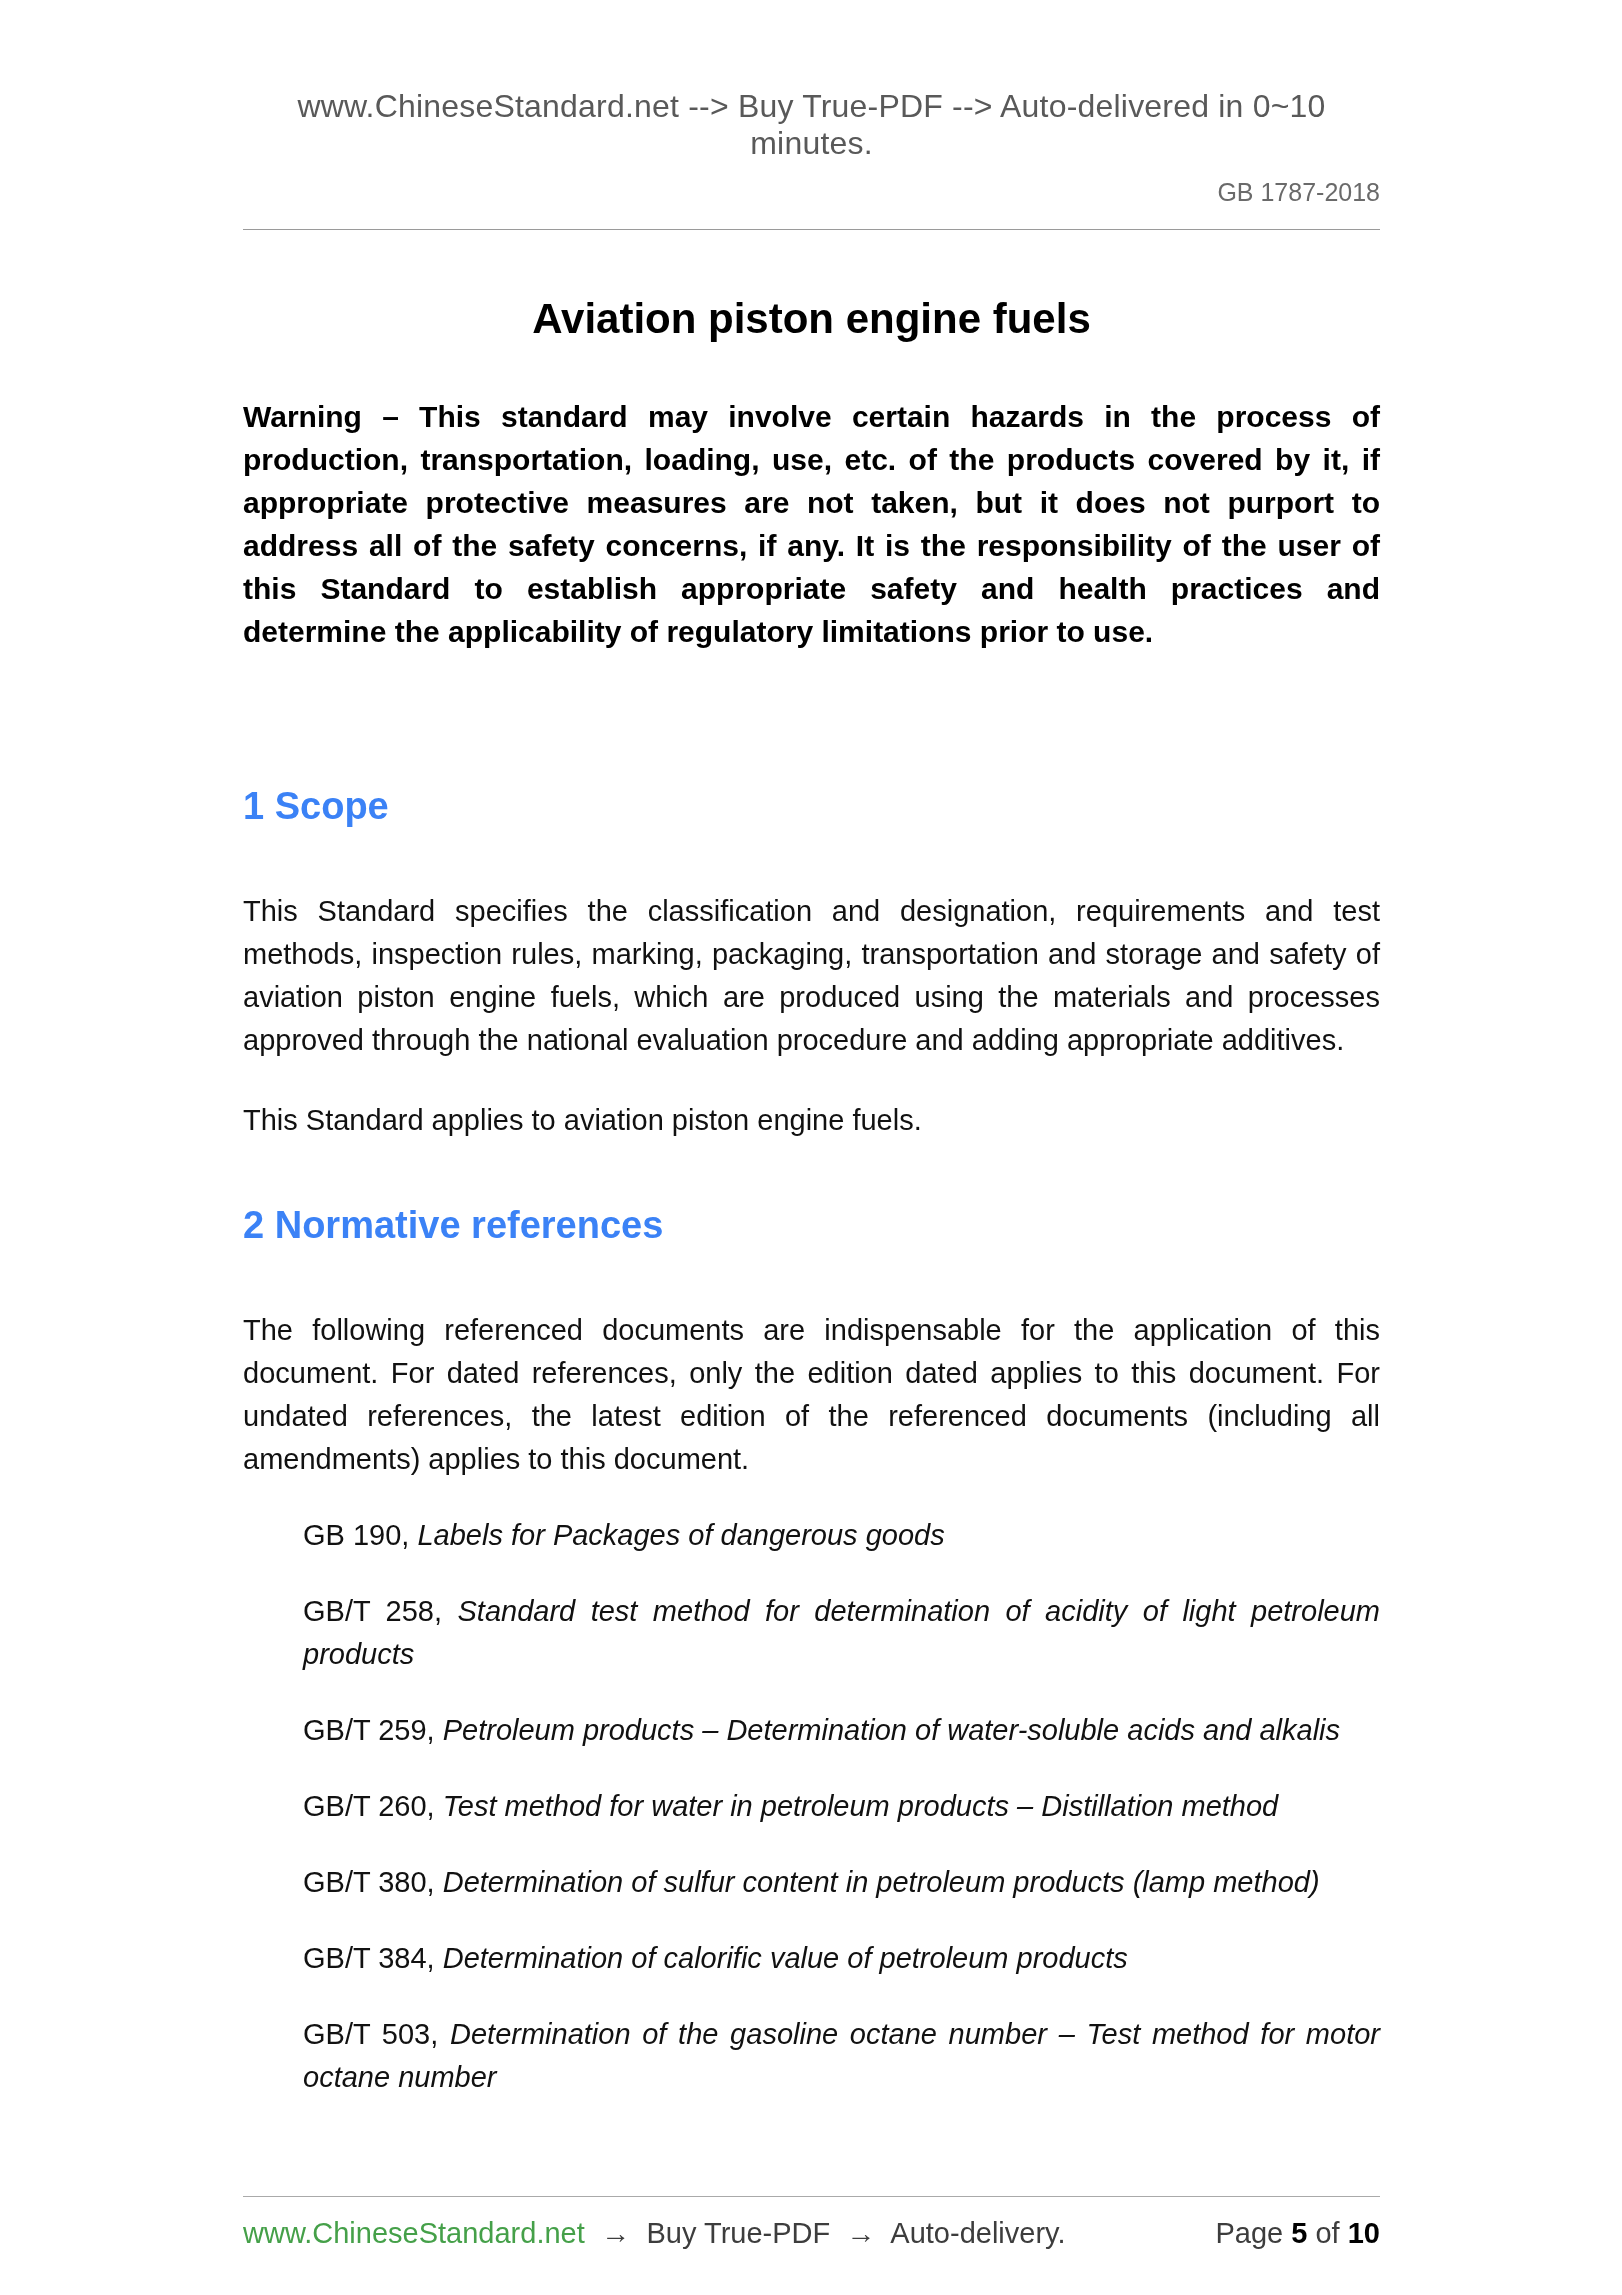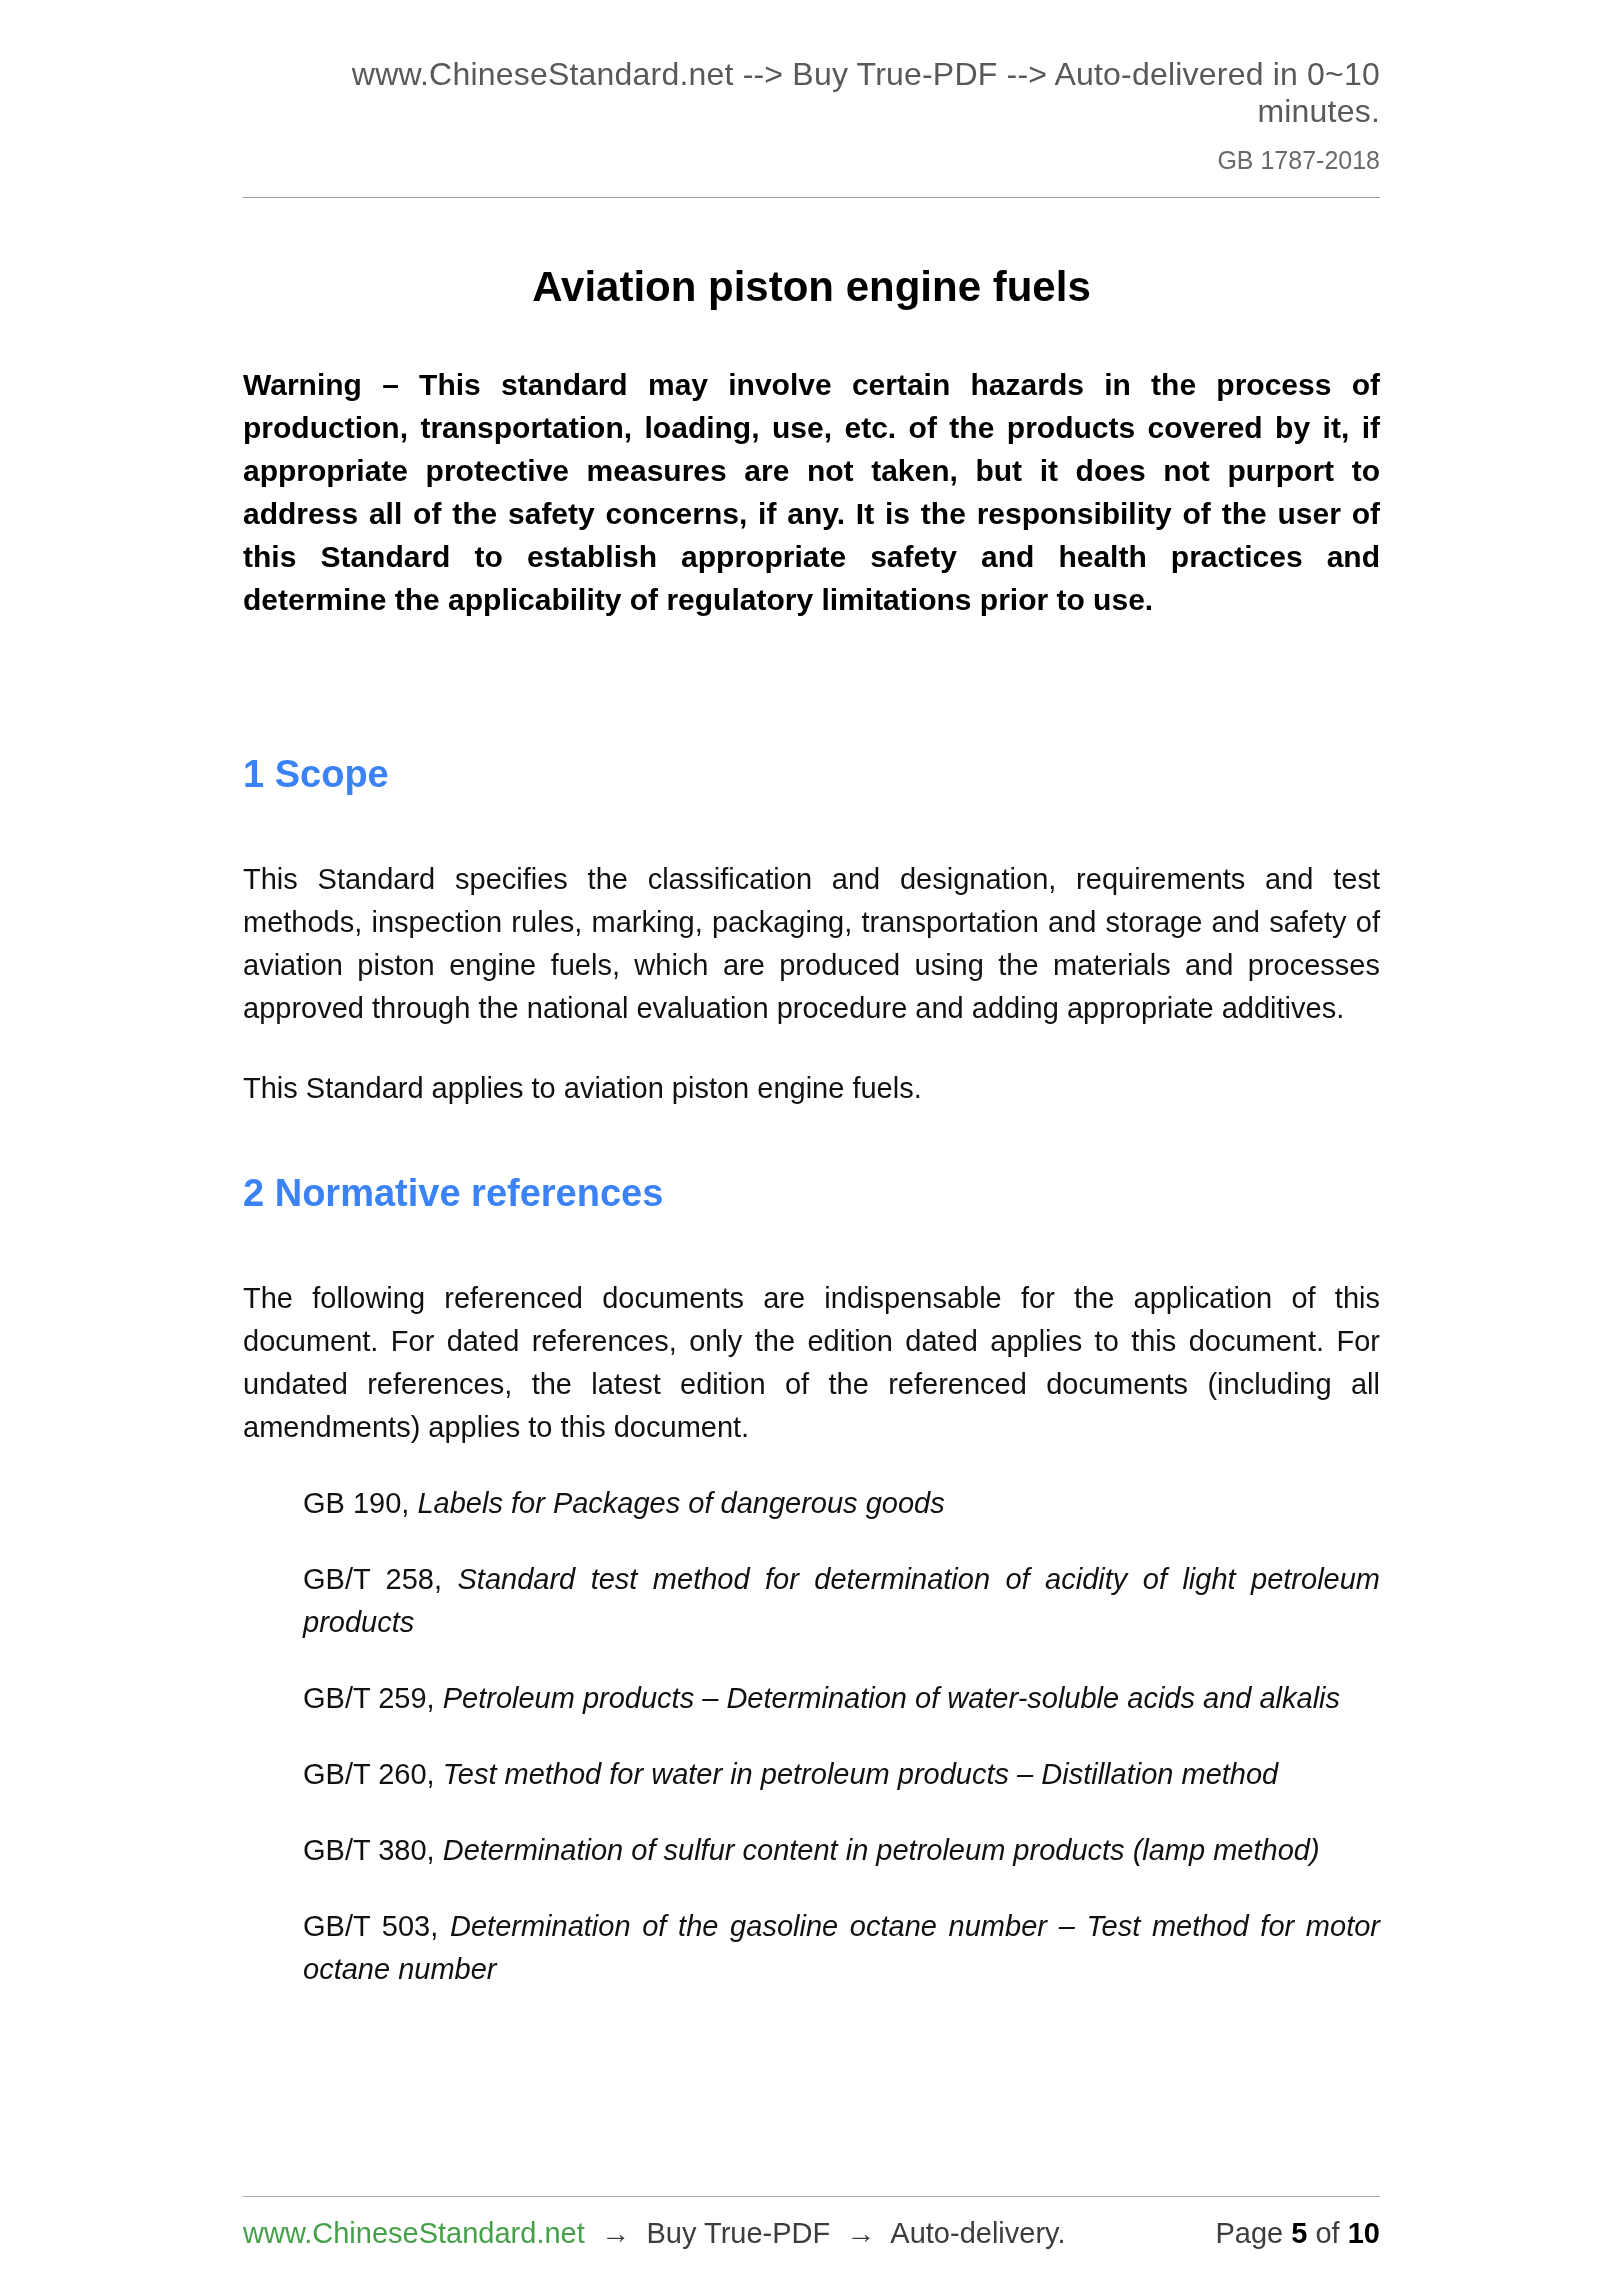--- a/index.html
+++ b/index.html
@@ -16,22 +16,22 @@
     font-family: "Liberation Sans", sans-serif;
     color: #1a1a1a;
     overflow: hidden;
     box-sizing: border-box;
   }
   .content {
     padding: 0 243px;
   }
   
   .banner {
-    padding-top: 56px;
-    text-align: right;
+    padding-top: 88px;
+    text-align: center;
     font-size: 32px;
     color: #595959;
     letter-spacing: 0.2px;
   }
   .doc-code {
     margin-top: 16px;
     text-align: right;
     font-size: 25px;
     color: #6a6a6a;
   }
@@ -144,20 +144,21 @@
     <h2 class="section-heading second">2 Normative references</h2>
 
     <p class="body-text first-after-heading">The following referenced documents are indispensable for the application of this document. For dated references, only the edition dated applies to this document. For undated references, the latest edition of the referenced documents (including all amendments) applies to this document.</p>
 
     <div class="refs">
       <p class="reference"><span>GB 190,</span> <em>Labels for Packages of dangerous goods</em></p>
       <p class="reference"><span>GB/T 258,</span> <em>Standard test method for determination of acidity of light petroleum products</em></p>
       <p class="reference"><span>GB/T 259,</span> <em>Petroleum products – Determination of water-soluble acids and alkalis</em></p>
       <p class="reference"><span>GB/T 260,</span> <em>Test method for water in petroleum products – Distillation method</em></p>
       <p class="reference"><span>GB/T 380,</span> <em>Determination of sulfur content in petroleum products (lamp method)</em></p>
+      <p class="reference"><span>GB/T 384,</span> <em>Determination of calorific value of petroleum products</em></p>
       <p class="reference"><span>GB/T 503,</span> <em>Determination of the gasoline octane number – Test method for motor octane number</em></p>
     </div>
 
   </div>
 
   <div class="footer">
     <hr class="rule">
     <div class="footer-row">
       <div class="footer-left">
         <span class="site-link" style="color: rgb(69, 160, 73);">www.ChineseStandard.net</span>

